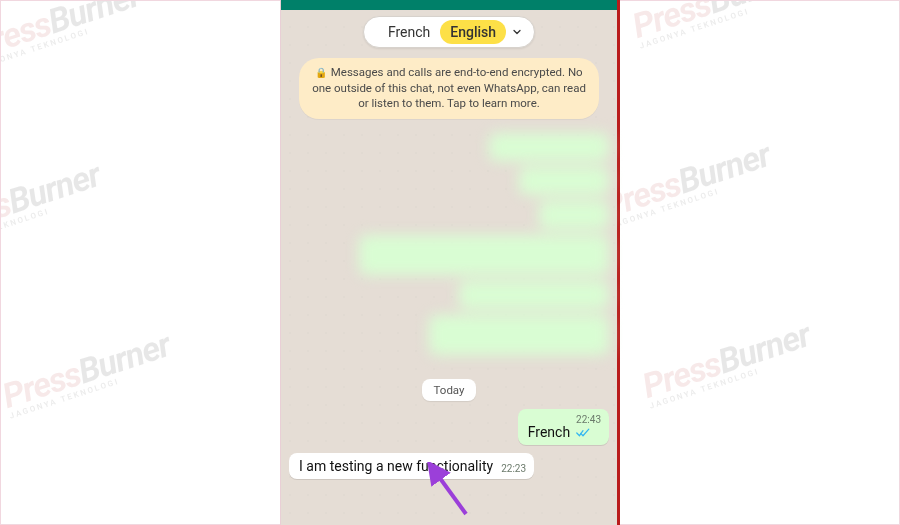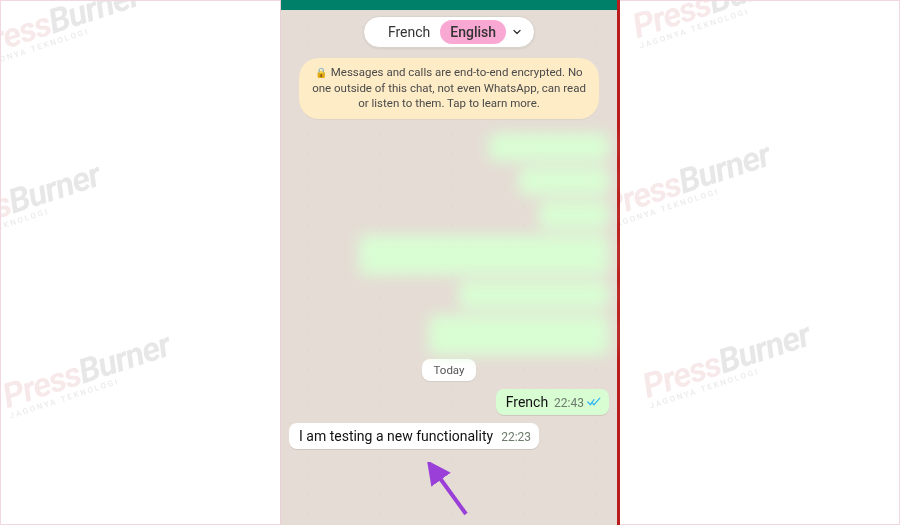--- a/index.html
+++ b/index.html
@@ -16,42 +16,42 @@
   
   .phone { position: absolute; left: 280px; top: 0; width: 340px; height: 525px; background: #E5DDD5; z-index: 2; border-left: 1px solid #e9cfd6; border-right: 3px solid #b91c1c; }
   .phone::before { content:""; position:absolute; inset:0; background-image: radial-gradient(rgba(0,0,0,0.015) 1px, transparent 1px); background-size: 18px 18px; pointer-events:none; }
   .chat-scroll { position:absolute; inset:0; padding: 6px 8px 60px 8px; }
 
   
   .header-bar { position:absolute; top:0; left:0; right:0; height:10px; background:#008069; }
   .lang-row { display:flex; justify-content:center; margin-top: 10px; }
   .lang-pill { display:flex; align-items:center; background:#fff; border:1px solid #d7d2cc; border-radius: 22px; height: 32px; padding: 2px 6px 2px 14px; box-shadow: 0 1px 2px rgba(0,0,0,0.08); }
   .lang-btn { font-size: 14px; color:#333; padding: 4px 10px; border-radius: 18px; cursor:pointer; }
-  .lang-btn.active { background:#f9a8d4; font-weight:500; }
+  .lang-btn.active { background:#fde047; font-weight:500; }
   .lang-chevron { width: 22px; display:flex; align-items:center; justify-content:center; cursor:pointer; }
 
   
   .enc-notice { margin: 10px auto 0; width: 300px; background:#FEECC7; color:#4a4a4a; font-size: 11.5px; line-height: 1.35; text-align:center; padding: 7px 10px; border-radius: 20px; box-shadow: 0 1px 0 rgba(0,0,0,0.04); }
   .enc-notice .lock { font-size: 10px; margin-right: 3px; }
 
   
   .date-chip { margin: 14px auto 0; width:max-content; background:#fff; color:#555; font-size: 11.5px; padding: 4px 12px; border-radius: 8px; box-shadow: 0 1px 1px rgba(0,0,0,0.08); }
 
   
   .blur-stack { margin: 14px 0 0 auto; width: 260px; display:flex; flex-direction:column; align-items:flex-end; gap:6px; filter: blur(7px); }
   .blur-bubble { background:#D9FDD3; border-radius: 8px; height: 28px; }
   .bb1{width:120px} .bb2{width:90px} .bb3{width:70px} .bb4{width:250px;height:40px} .bb5{width:150px} .bb6{width:180px;height:40px}
 
   
   .row-out { display:flex; justify-content:flex-end; margin-top: 8px; }
   .row-in  { display:flex; justify-content:flex-start; margin-top: 8px; }
   .bubble-out { background:#D9FDD3; border-radius: 8px; padding: 5px 8px 5px 10px; max-width: 78%; box-shadow: 0 1px 0.5px rgba(0,0,0,0.1); display:flex; align-items:flex-end; gap:6px; }
   .bubble-in  { background:#FFFFFF; border-radius: 8px; padding: 5px 8px 5px 10px; max-width: 85%; box-shadow: 0 1px 0.5px rgba(0,0,0,0.1); display:flex; align-items:flex-end; gap:8px; }
   .msg-text { font-size: 14px; color:#111; }
-  .meta { font-size: 12px; color:#6b7a6b; white-space:nowrap; display:flex; align-items:flex-end; gap:3px; }
+  .meta { font-size: 10px; color:#6b7a6b; white-space:nowrap; display:flex; align-items:flex-start; gap:3px;flex-direction:column; }
   .ticks svg { width:14px; height:10px; }
 
   
   .arrow { position:absolute; left: 420px; top: 462px; z-index: 5; pointer-events:none; }
 
   
   .outer-frame { position:absolute; inset:0; border: 1px solid #f1d7df; pointer-events:none; z-index:1; }
 </style>
 </head>
 <body>
@@ -91,21 +91,21 @@
 
     <div class="blur-stack">
       <div class="blur-bubble bb1"></div>
       <div class="blur-bubble bb2"></div>
       <div class="blur-bubble bb3"></div>
       <div class="blur-bubble bb4"></div>
       <div class="blur-bubble bb5"></div>
       <div class="blur-bubble bb6"></div>
     </div>
 
-    <div class="date-chip" style="margin-top:4px;">Today</div>
+    <div class="date-chip" style="margin-top:24px;">Today</div>
 
     <div class="row-out">
       <div class="bubble-out">
         <span class="msg-text">French</span>
         <span class="meta">
           <span>22:43</span>
           <span class="ticks">
             <svg viewBox="0 0 18 12">
                 <path d="M1 6 L4.5 9.5 L9 3" fill="none" stroke="#34B7F1" stroke-width="1.6" stroke-linecap="round" stroke-linejoin="round"></path>
                 <path d="M6 6.5 L9 9.5 L16.5 1" fill="none" stroke="#34B7F1" stroke-width="1.6" stroke-linecap="round" stroke-linejoin="round"></path>

